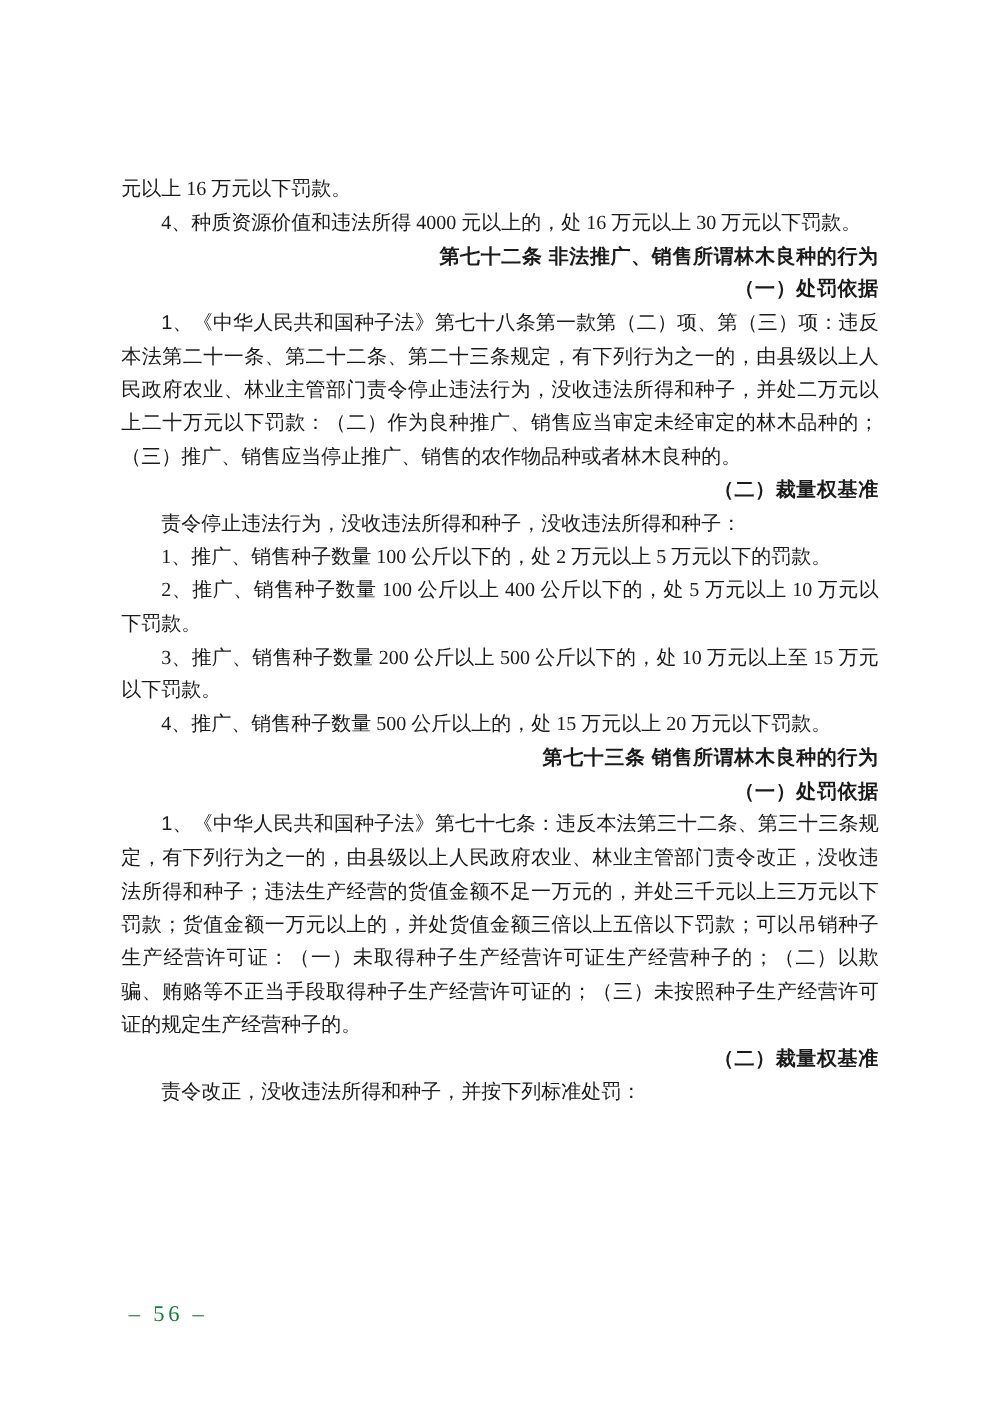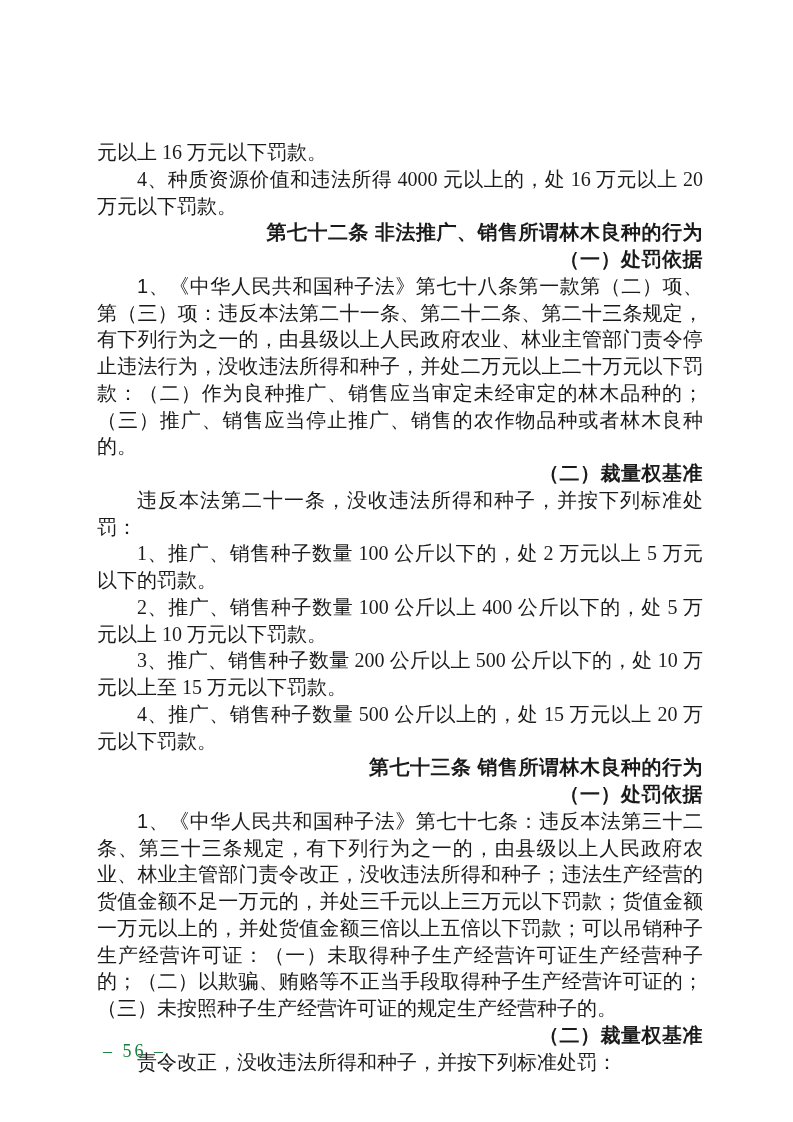--- a/index.html
+++ b/index.html
@@ -14,21 +14,21 @@
     background: #ffffff;
     overflow: hidden;
     color: #1b1b1b;
     font-family: "Liberation Serif", "DejaVu Serif", serif;
   }
   .content {
     position: absolute;
     left: 97px;
     top: 139px;
     width: 606px;
-    font-size: 20px;
+    font-size: 16px;
     line-height: 26.75px;
     text-align: justify;
     word-break: break-all;
   }
   .content p {
     margin: 0;
     padding: 0;
     text-indent: 2em;
   }
   .content p.cont {
@@ -57,31 +57,31 @@
   }
 </style>
 </head>
 <body>
 
 <div class="page">
   <div class="content">
 
     <p class="cont">元以上 16 万元以下罚款。</p>
 
-    <p>4、种质资源价值和违法所得 4000 元以上的，处 16 万元以上 20 万元以下罚款。</p>
+    <p>4、种质资源价值和违法所得 4000 元以上的，处 16 万元以上 30 万元以下罚款。</p>
 
     <p class="heading">第七十二条 非法推广、销售所谓林木良种的行为</p>
 
     <p class="heading">（一）处罚依据</p>
 
     <p><b class="lead">1、《中华人民共和国种子法》第七十八条第一款第（二）项、第（三）项：</b><span>违反本法第二十一条、第二十二条、第二十三条规定，有下列行为之一的，由县级以上人民政府农业、林业主管部门责令停止违法行为，没收违法所得和种子，并处二万元以上二十万元以下罚款：（二）作为良种推广、销售应当审定未经审定的林木品种的；（三）推广、销售应当停止推广、销售的农作物品种或者林木良种的。</span></p>
 
     <p class="heading">（二）裁量权基准</p>
 
-    <p>违反本法第二十一条，没收违法所得和种子，并按下列标准处罚：</p>
+    <p>责令停止违法行为，没收违法所得和种子，没收违法所得和种子：</p>
 
     <p>1、推广、销售种子数量 100 公斤以下的，处 2 万元以上 5 万元以下的罚款。</p>
 
     <p>2、推广、销售种子数量 100 公斤以上 400 公斤以下的，处 5 万元以上 10 万元以下罚款。</p>
 
     <p>3、推广、销售种子数量 200 公斤以上 500 公斤以下的，处 10 万元以上至 15 万元以下罚款。</p>
 
     <p>4、推广、销售种子数量 500 公斤以上的，处 15 万元以上 20 万元以下罚款。</p>
 
     <p class="heading">第七十三条 销售所谓林木良种的行为</p>

